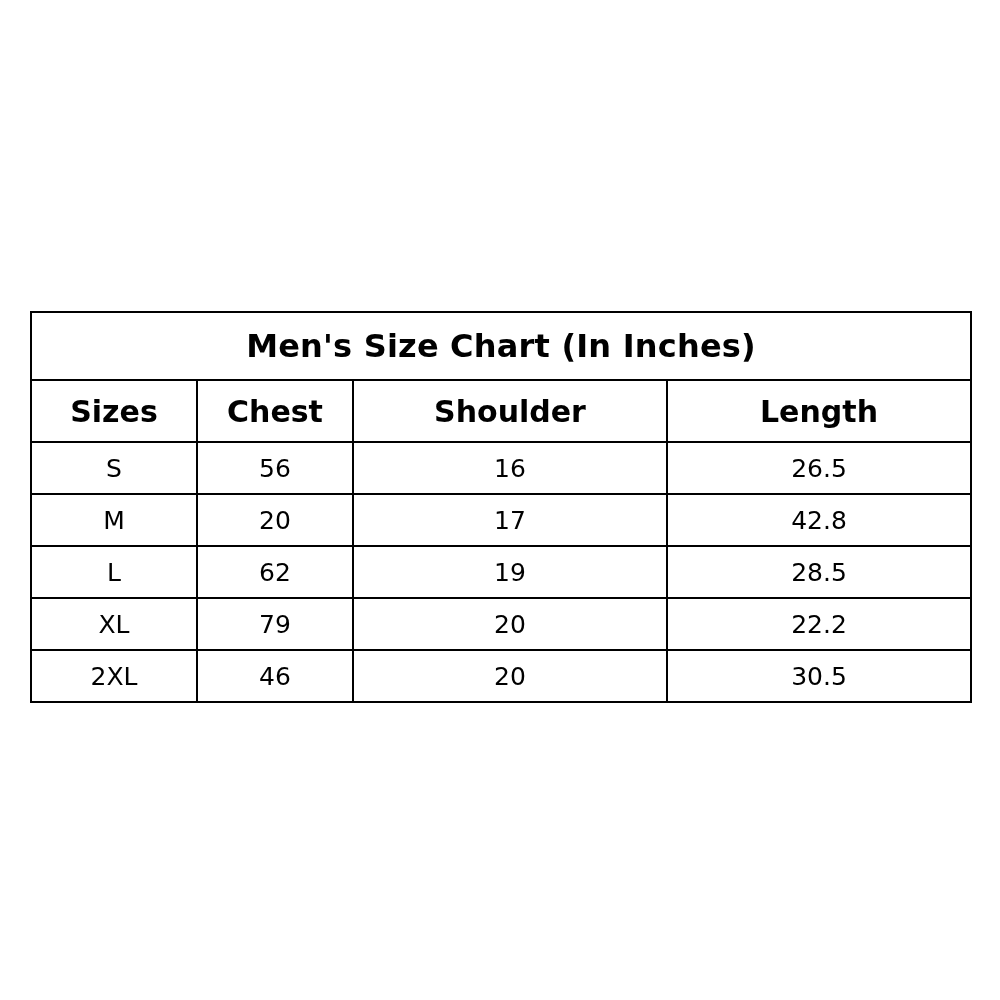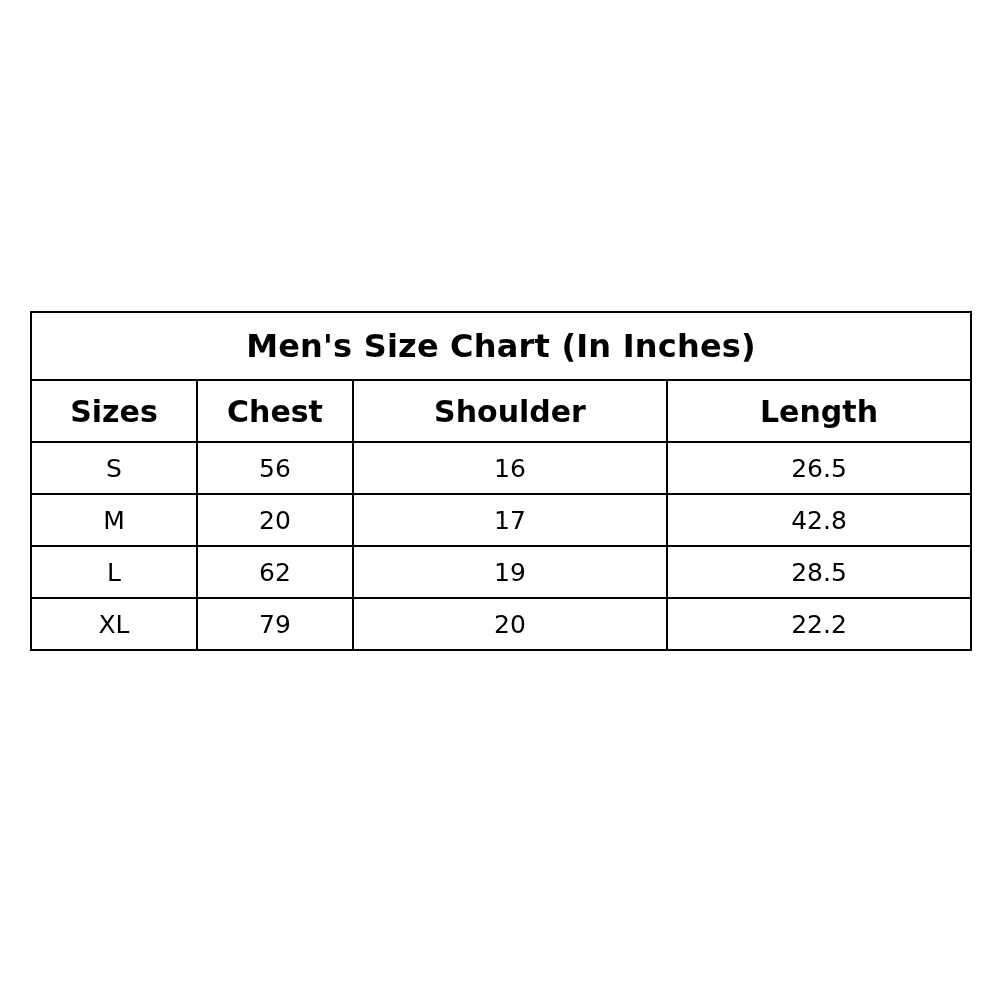--- a/index.html
+++ b/index.html
@@ -95,15 +95,21 @@
         <td class="body-cell">62</td>
         <td class="body-cell">19</td>
         <td class="body-cell">28.5</td>
       </tr>
       <tr>
         <td class="body-cell">XL</td>
         <td class="body-cell">79</td>
         <td class="body-cell">20</td>
         <td class="body-cell">22.2</td>
       </tr>
+      <tr>
+        <td class="body-cell">2XL</td>
+        <td class="body-cell">46</td>
+        <td class="body-cell">20</td>
+        <td class="body-cell">30.5</td>
+      </tr>
     </tbody>
   </table>
 </div>
 
 </body></html>

